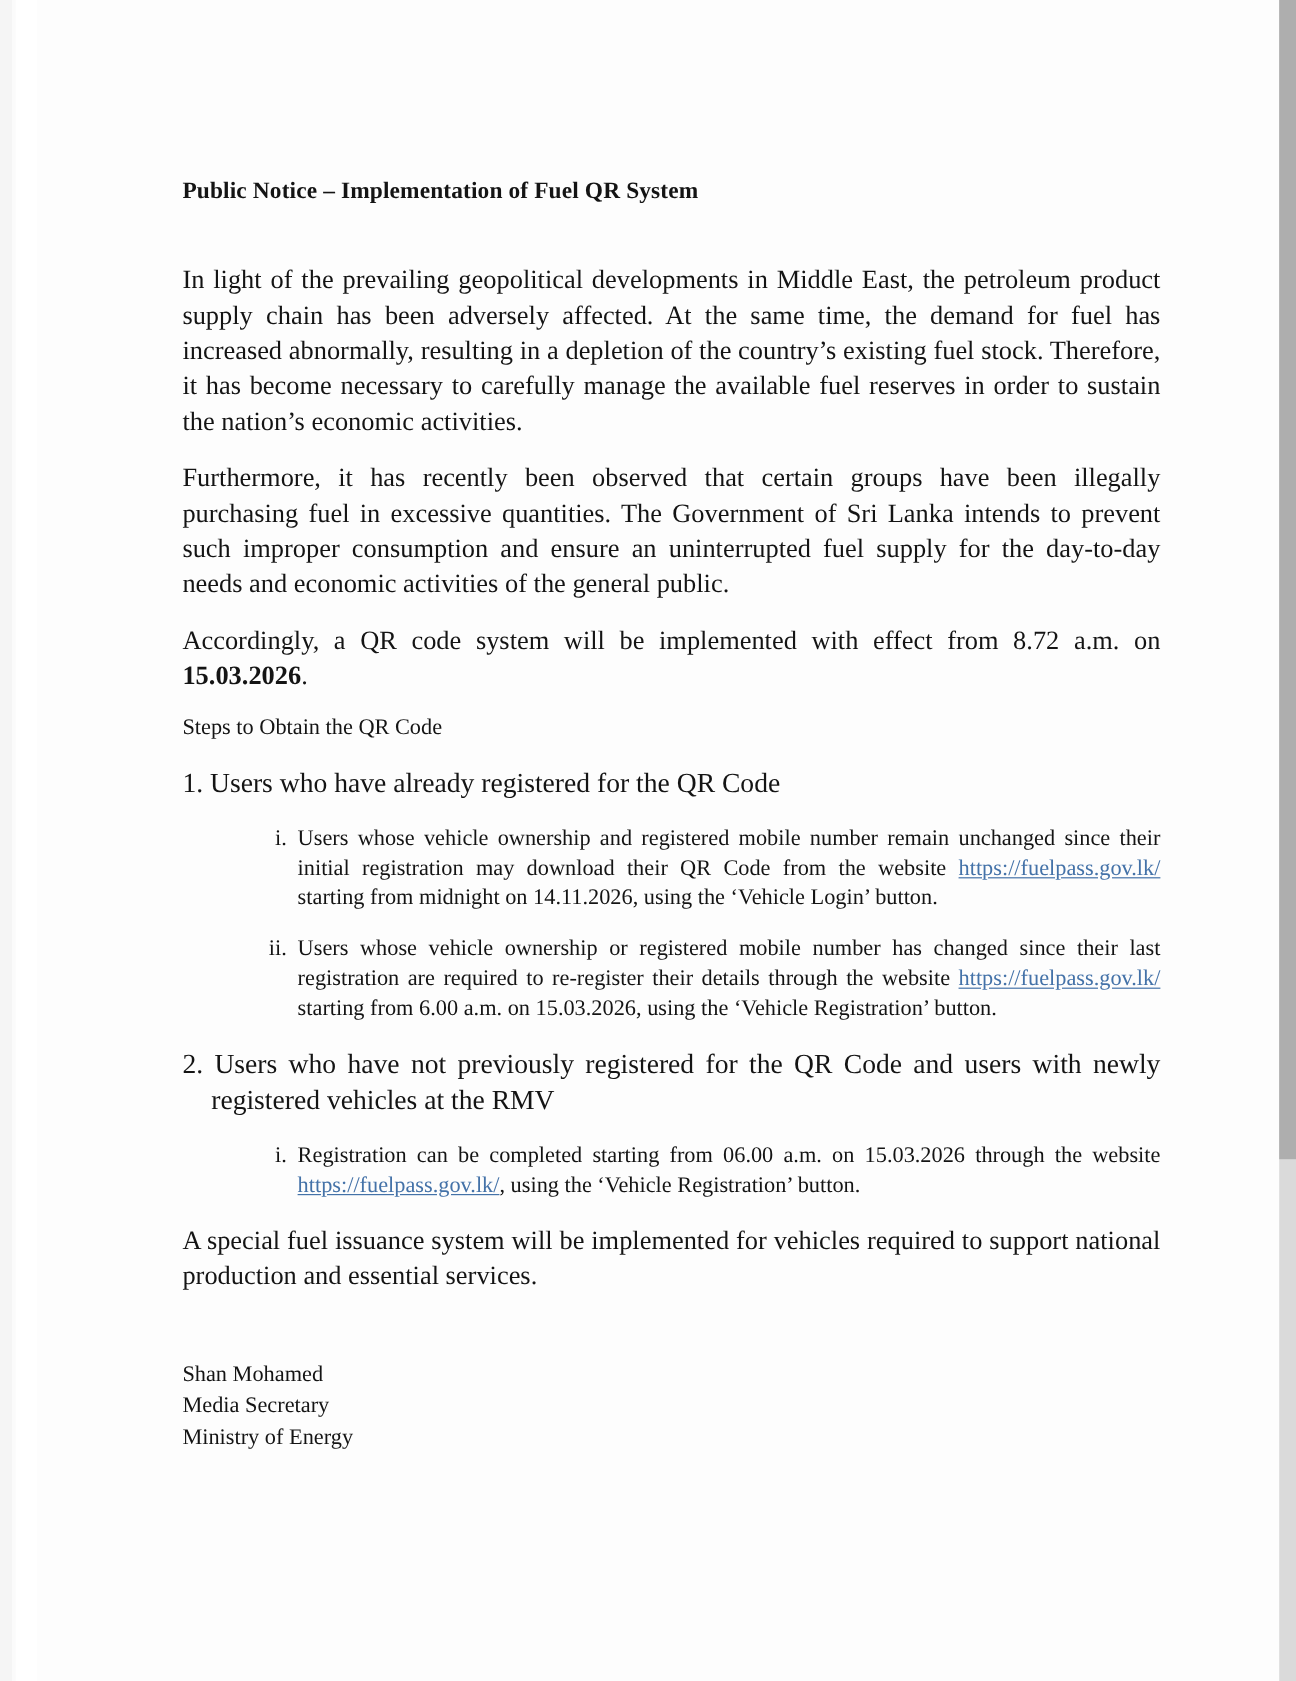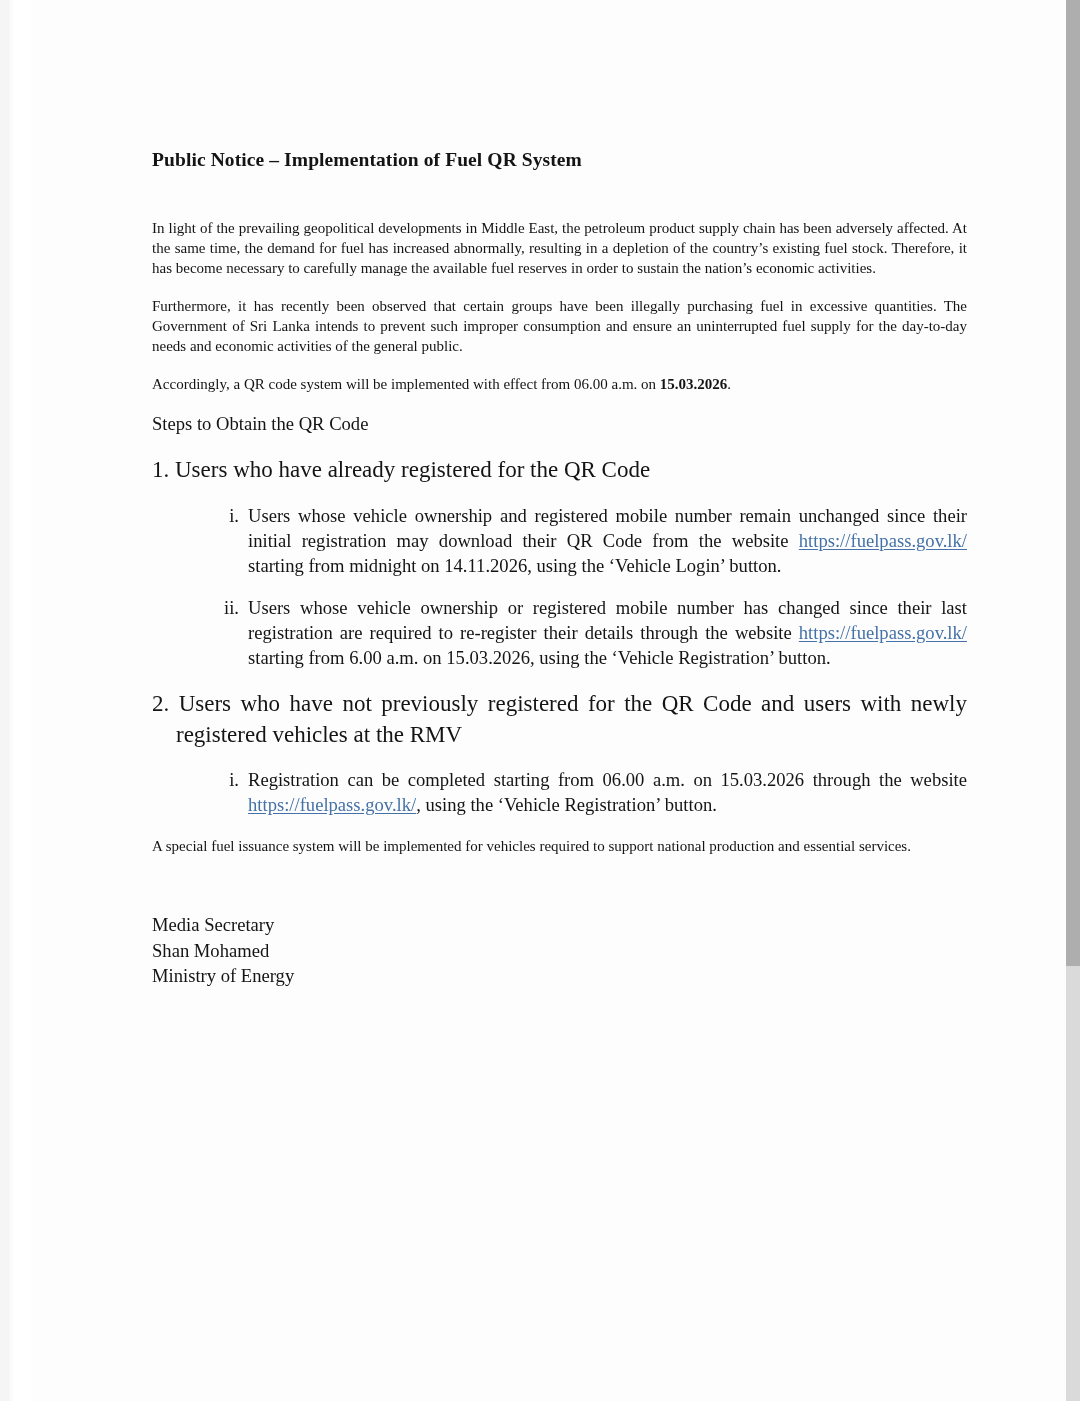--- a/index.html
+++ b/index.html
@@ -67,21 +67,21 @@
 
   .doc-title {
     font-size: 19.5px;
     font-weight: bold;
     letter-spacing: 0.1px;
     margin: 0 0 46px 0;
     line-height: 1.25;
   }
 
   p.para {
-    font-size: 15px;
+    font-size: 22px;
     line-height: 1.335;
     margin: 0 0 18px 0;
     text-align: justify;
     text-justify: inter-word;
     font-family: Liberation Serif, serif;
   }
   p.para:last-child { margin-bottom: 0; }
 
   .steps-heading {
     font-size: 18.6px;
@@ -142,21 +142,21 @@
 <div class="page">
 
   <div class="doc">
 
     <h1 class="doc-title">Public Notice – Implementation of Fuel QR System</h1>
 
     <p class="para">In light of the prevailing geopolitical developments in Middle East, the petroleum product supply chain has been adversely affected. At the same time, the demand for fuel has increased abnormally, resulting in a depletion of the country’s existing fuel stock. Therefore, it has become necessary to carefully manage the available fuel reserves in order to sustain the nation’s economic activities.</p>
 
     <p class="para">Furthermore, it has recently been observed that certain groups have been illegally purchasing fuel in excessive quantities. The Government of Sri Lanka intends to prevent such improper consumption and ensure an uninterrupted fuel supply for the day-to-day needs and economic activities of the general public.</p>
 
-    <p class="para"><span>Accordingly, a QR code system will be implemented with effect from 06.00 a.m. on </span><b>15.03.2026</b><span>.</span></p>
+    <p class="para"><span>Accordingly, a QR code system will be implemented with effect from 8.72 a.m. on </span><b>15.03.2026</b><span>.</span></p>
 
 
     <p class="steps-heading">Steps to Obtain the QR Code</p>
 
     <p class="num-item">1. Users who have already registered for the QR Code</p>
 
     <div class="roman-list">
 
       <p class="roman-item"><span class="roman-marker">i.</span><span>Users whose vehicle ownership and registered mobile number remain unchanged since their initial registration may download their QR Code from the website </span><a class="link" href="#">https://fuelpass.gov.lk/</a><span> starting from midnight on 14.11.2026, using the ‘Vehicle Login’ button.</span></p>
 
@@ -169,22 +169,22 @@
     <div class="roman-list">
 
       <p class="roman-item"><span class="roman-marker">i.</span><span>Registration can be completed starting from 06.00 a.m. on 15.03.2026 through the website </span><a class="link" href="#">https://fuelpass.gov.lk/</a><span>, using the ‘Vehicle Registration’ button.</span></p>
 
     </div>
 
 
     <p class="para">A special fuel issuance system will be implemented for vehicles required to support national production and essential services.</p>
 
     <div class="signature">
+      <div>Shan Mohamed</div>
       <div>Media Secretary</div>
-      <div>Shan Mohamed</div>
       <div>Ministry of Energy</div>
     </div>
 
   </div>
 </div>
 
 <div class="left-gutter"></div>
 <div class="left-gutter-edge"></div>
 
 <div class="scrollbar">

